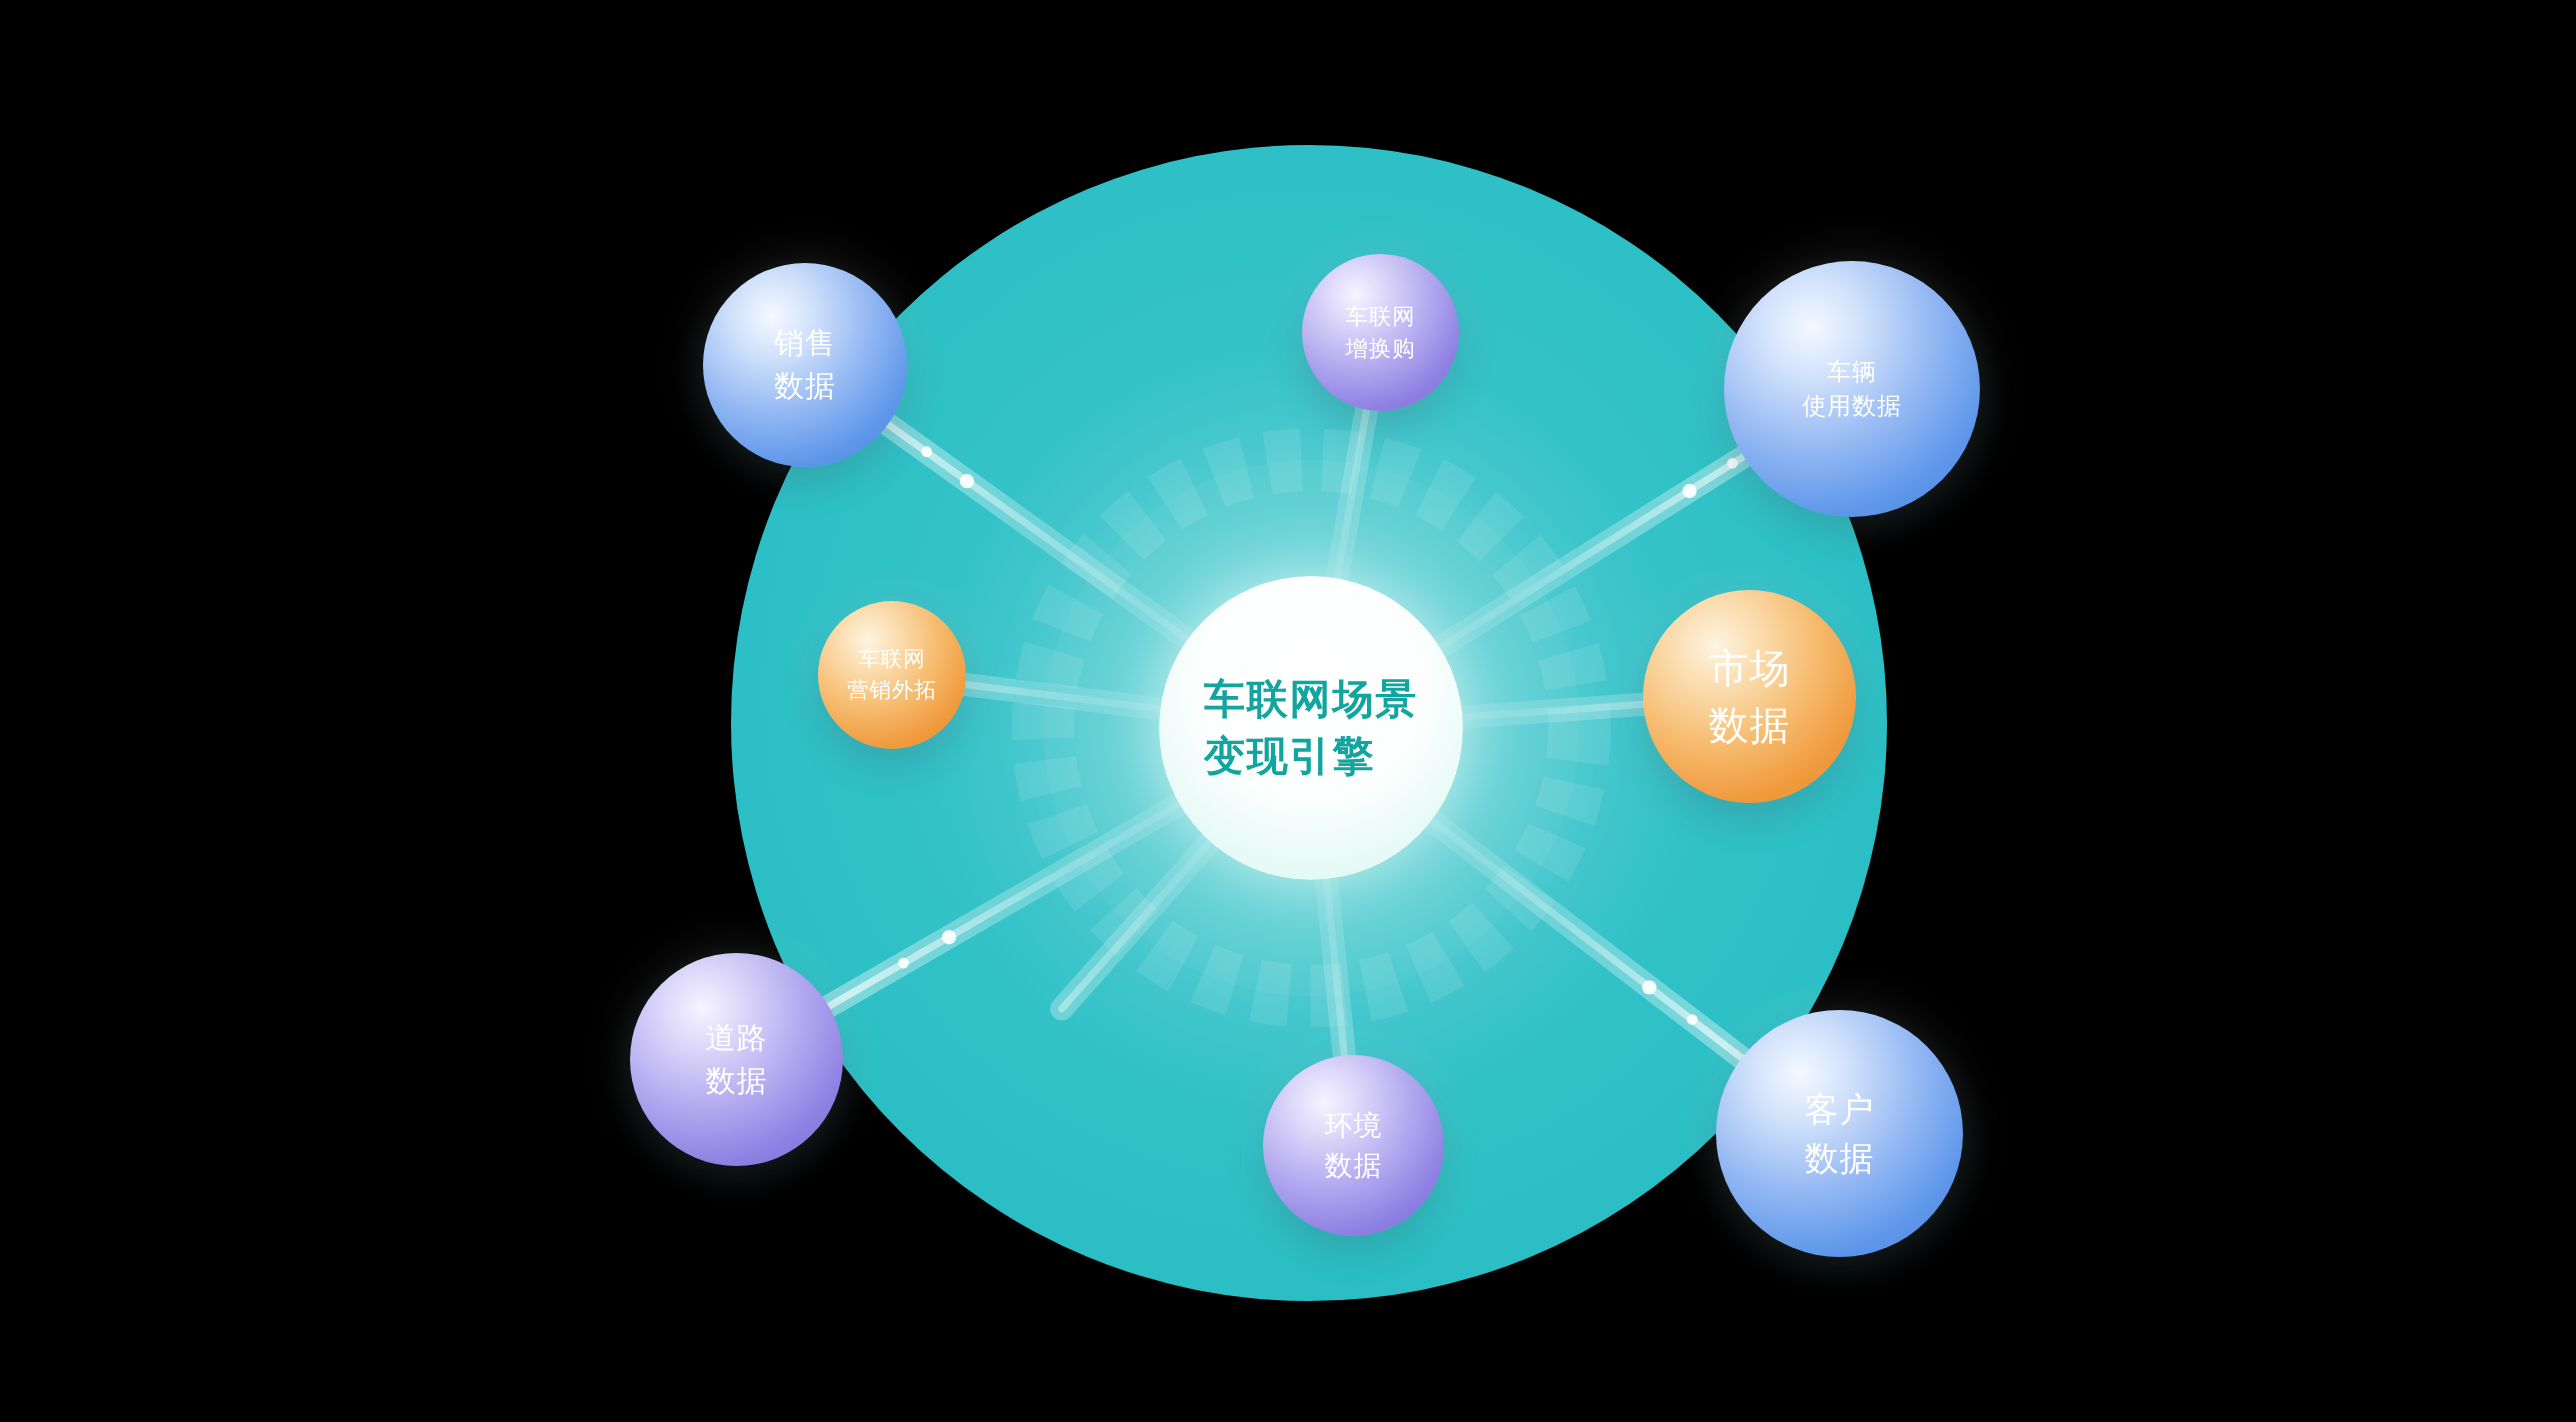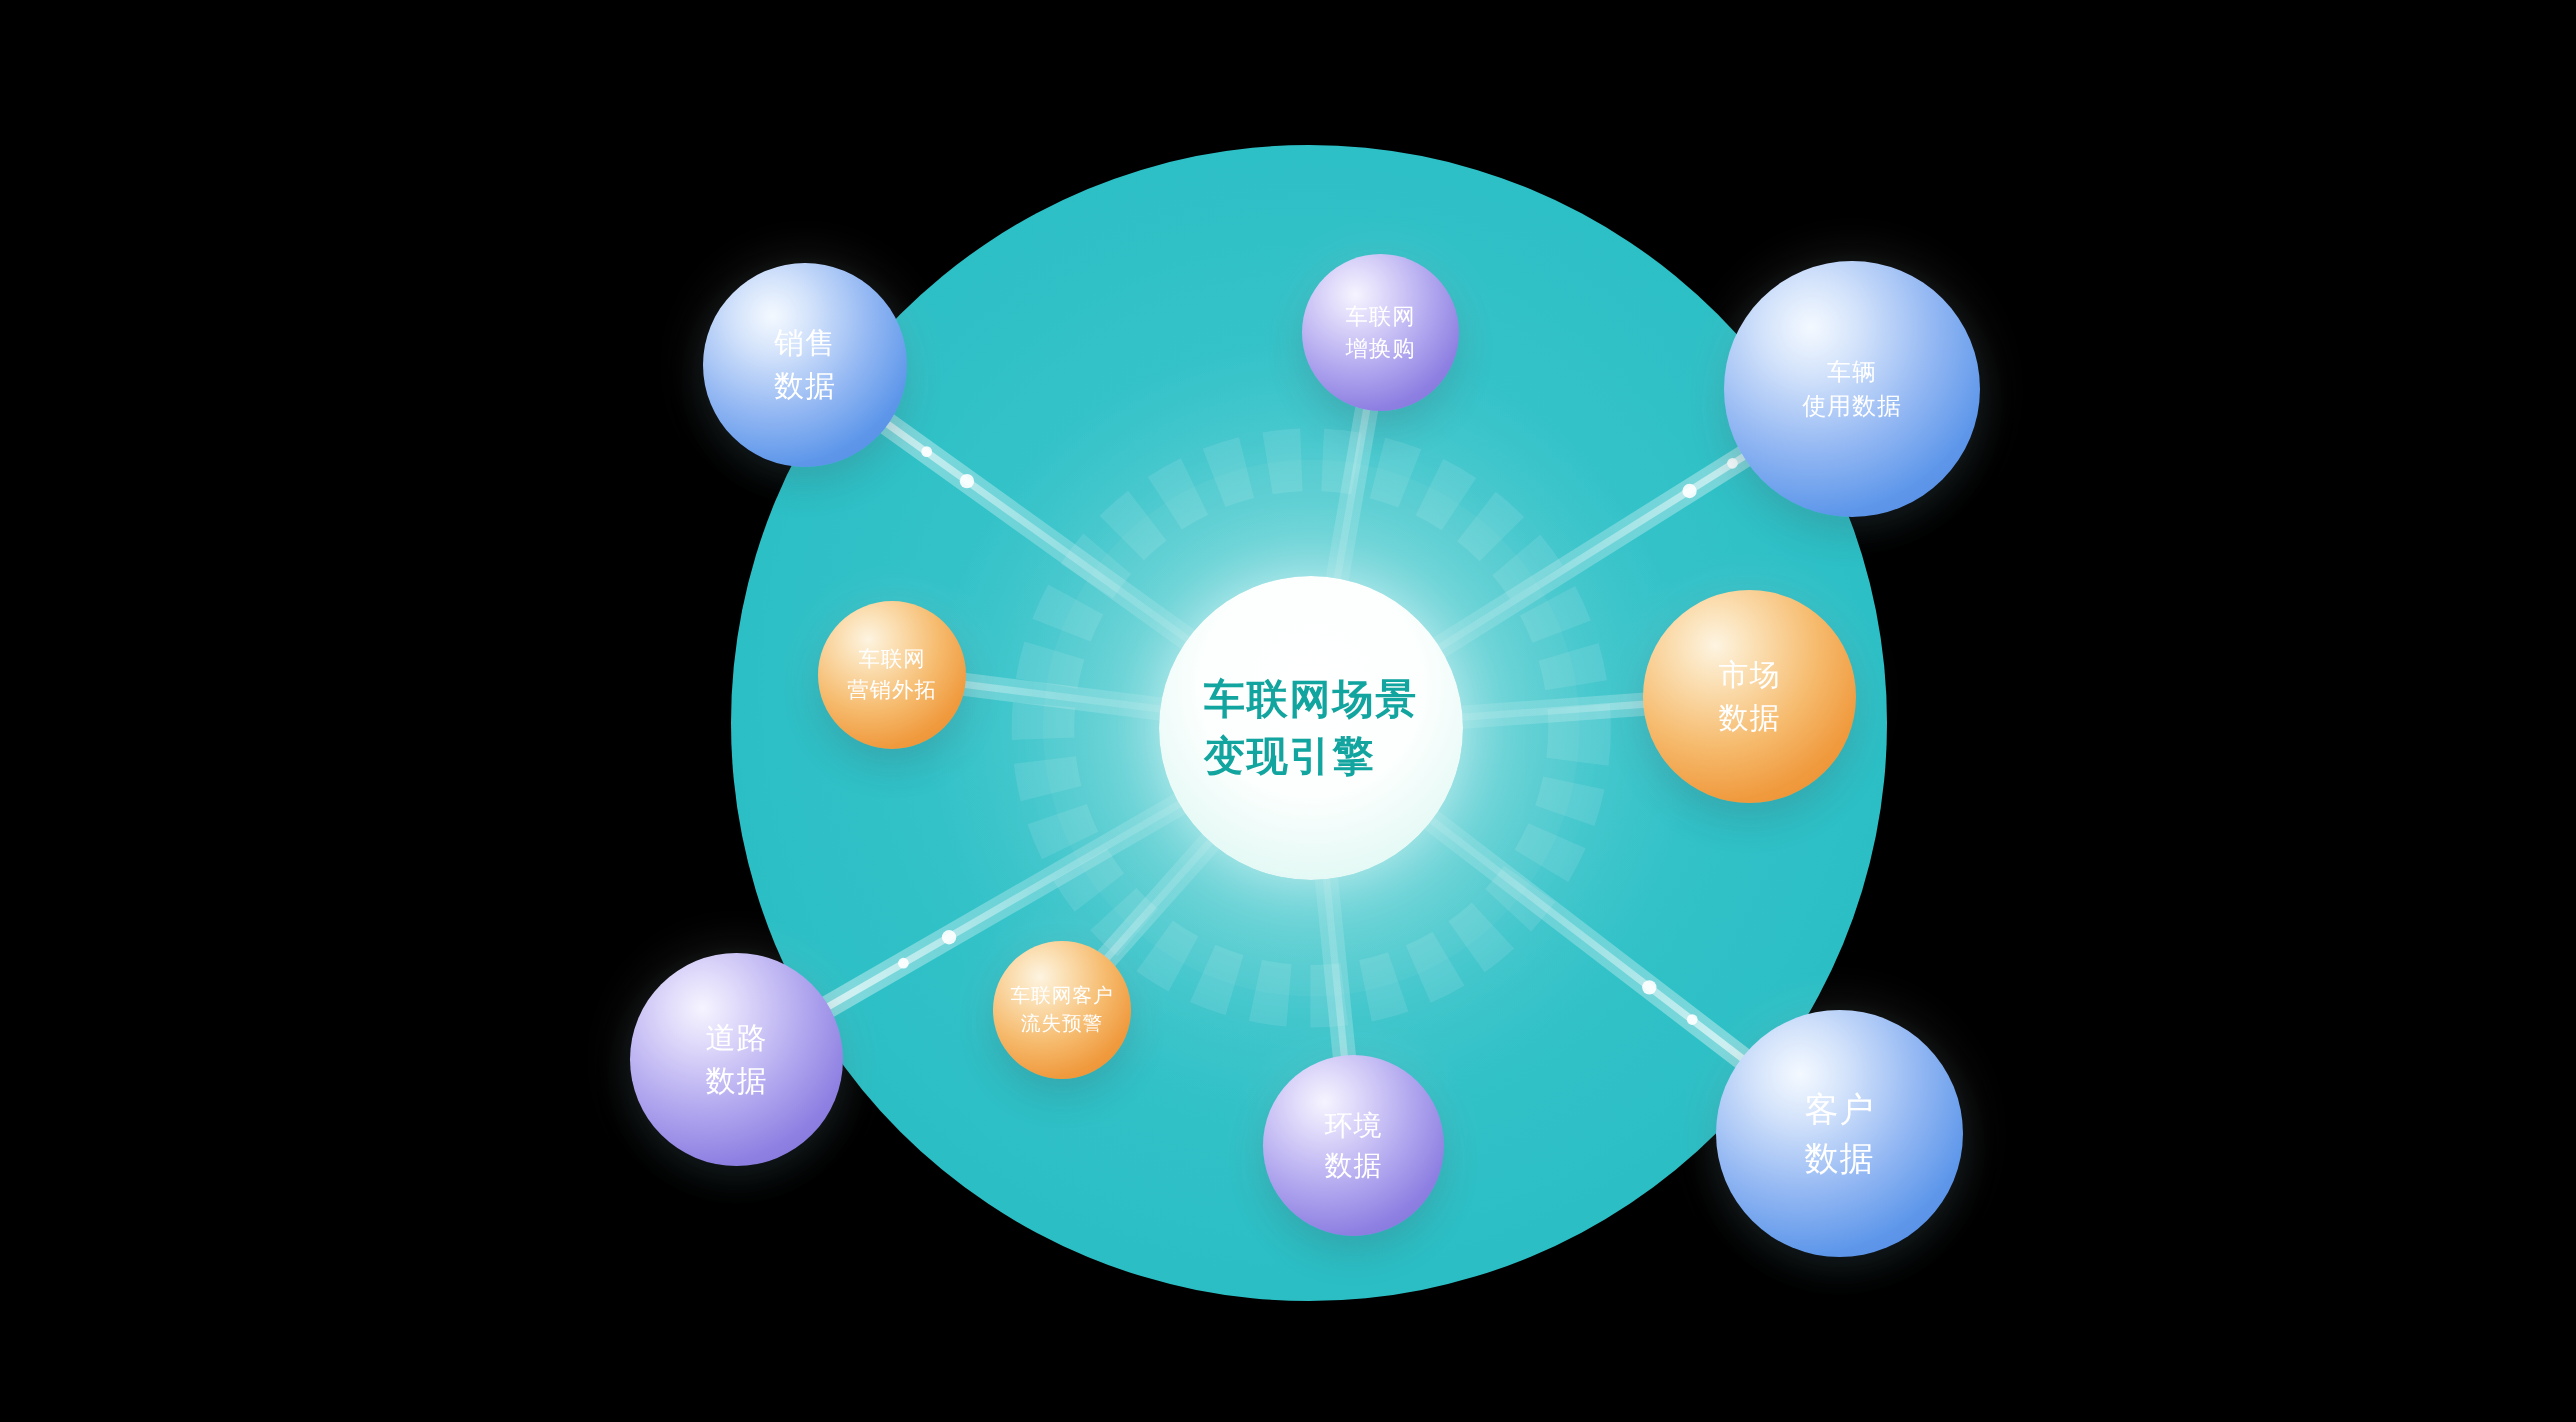--- a/index.html
+++ b/index.html
@@ -103,21 +103,21 @@
   
   .n-sales       { left: 703px;  top: 263px;  width: 204px; height: 204px; justify-content: center; }
   .n-sales .node-label       { font-size: 30px; }
   .n-upgrade     { left: 1302px; top: 254px;  width: 157px; height: 157px; }
   .n-upgrade .node-label     { font-size: 22.4px; }
   .n-vehicle     { left: 1724px; top: 261px;  width: 256px; height: 256px; }
   .n-vehicle .node-label     { font-size: 24px; }
   .n-marketing   { left: 818px;  top: 601px;  width: 148px; height: 148px; }
   .n-marketing .node-label   { font-size: 21.5px; }
   .n-market      { left: 1643px; top: 590px;  width: 213px; height: 213px; }
-  .n-market .node-label      { font-size: 30px; }
+  .n-market .node-label      { font-size: 40px; }
   .n-road        { left: 630px;  top: 953px; width: 213px; height: 213px; }
   .n-road .node-label        { font-size: 30px; }
   .n-churn       { left: 993px; top: 941px; width: 138px; height: 138px; }
   .n-churn .node-label       { font-size: 19.7px; }
   .n-environment { left: 1263px; top: 1055px; width: 181px; height: 181px; }
   .n-environment .node-label { font-size: 28px; }
   .n-customer    { left: 1716px; top: 1010px; width: 247px; height: 247px; }
   .n-customer .node-label    { font-size: 34px; }
 </style>
 </head>
@@ -210,24 +210,20 @@
   <div class="node sphere-orange n-market">
     <span class="node-label">市场
 数据</span>
   </div>
 
   <div class="node sphere-purple n-road">
     <span class="node-label">道路
 数据</span>
   </div>
 
-  <div class="node sphere-orange n-churn">
-    <span class="node-label">车联网客户
-流失预警</span>
-  </div>
 
   <div class="node sphere-purple n-environment">
     <span class="node-label">环境
 数据</span>
   </div>
 
   <div class="node sphere-blue n-customer">
     <span class="node-label">客户
 数据</span>
   </div>

